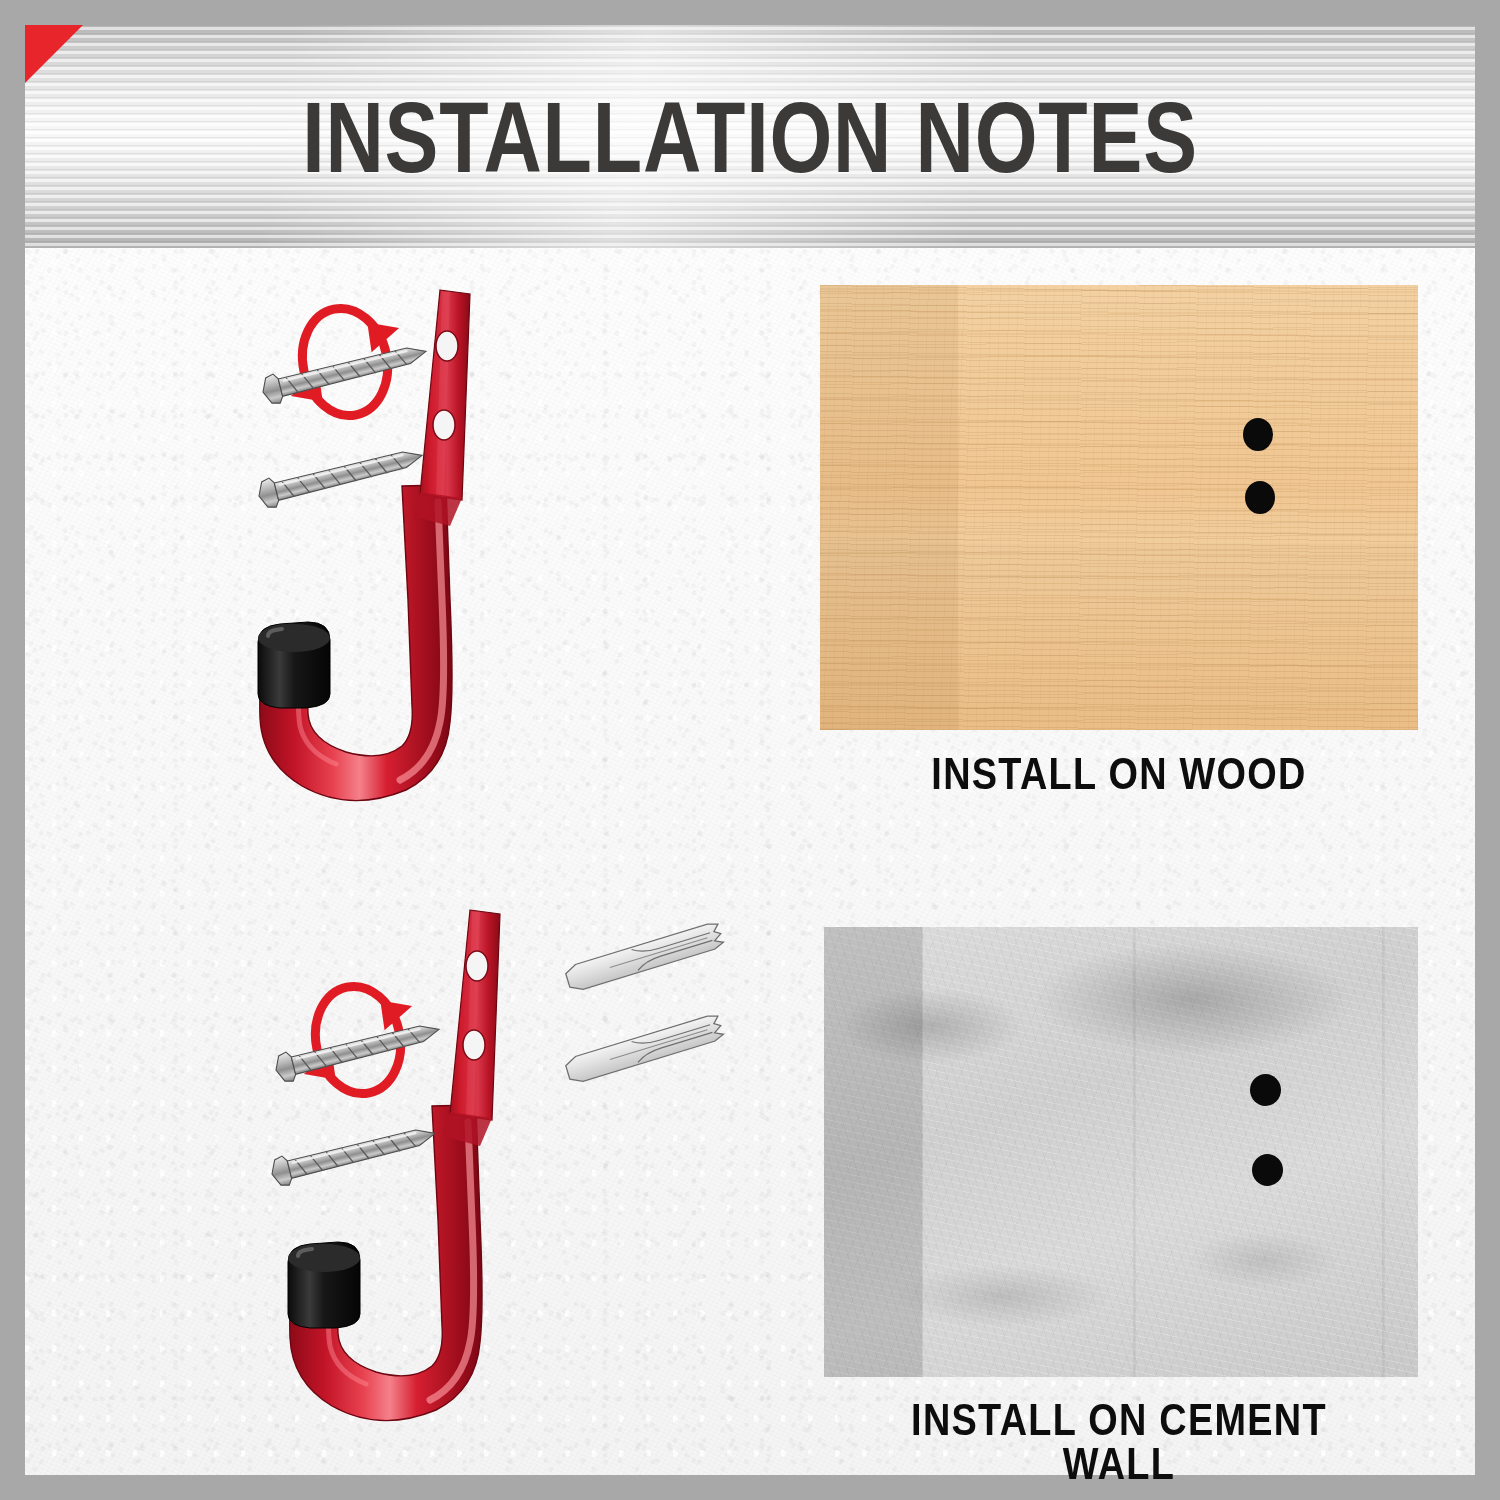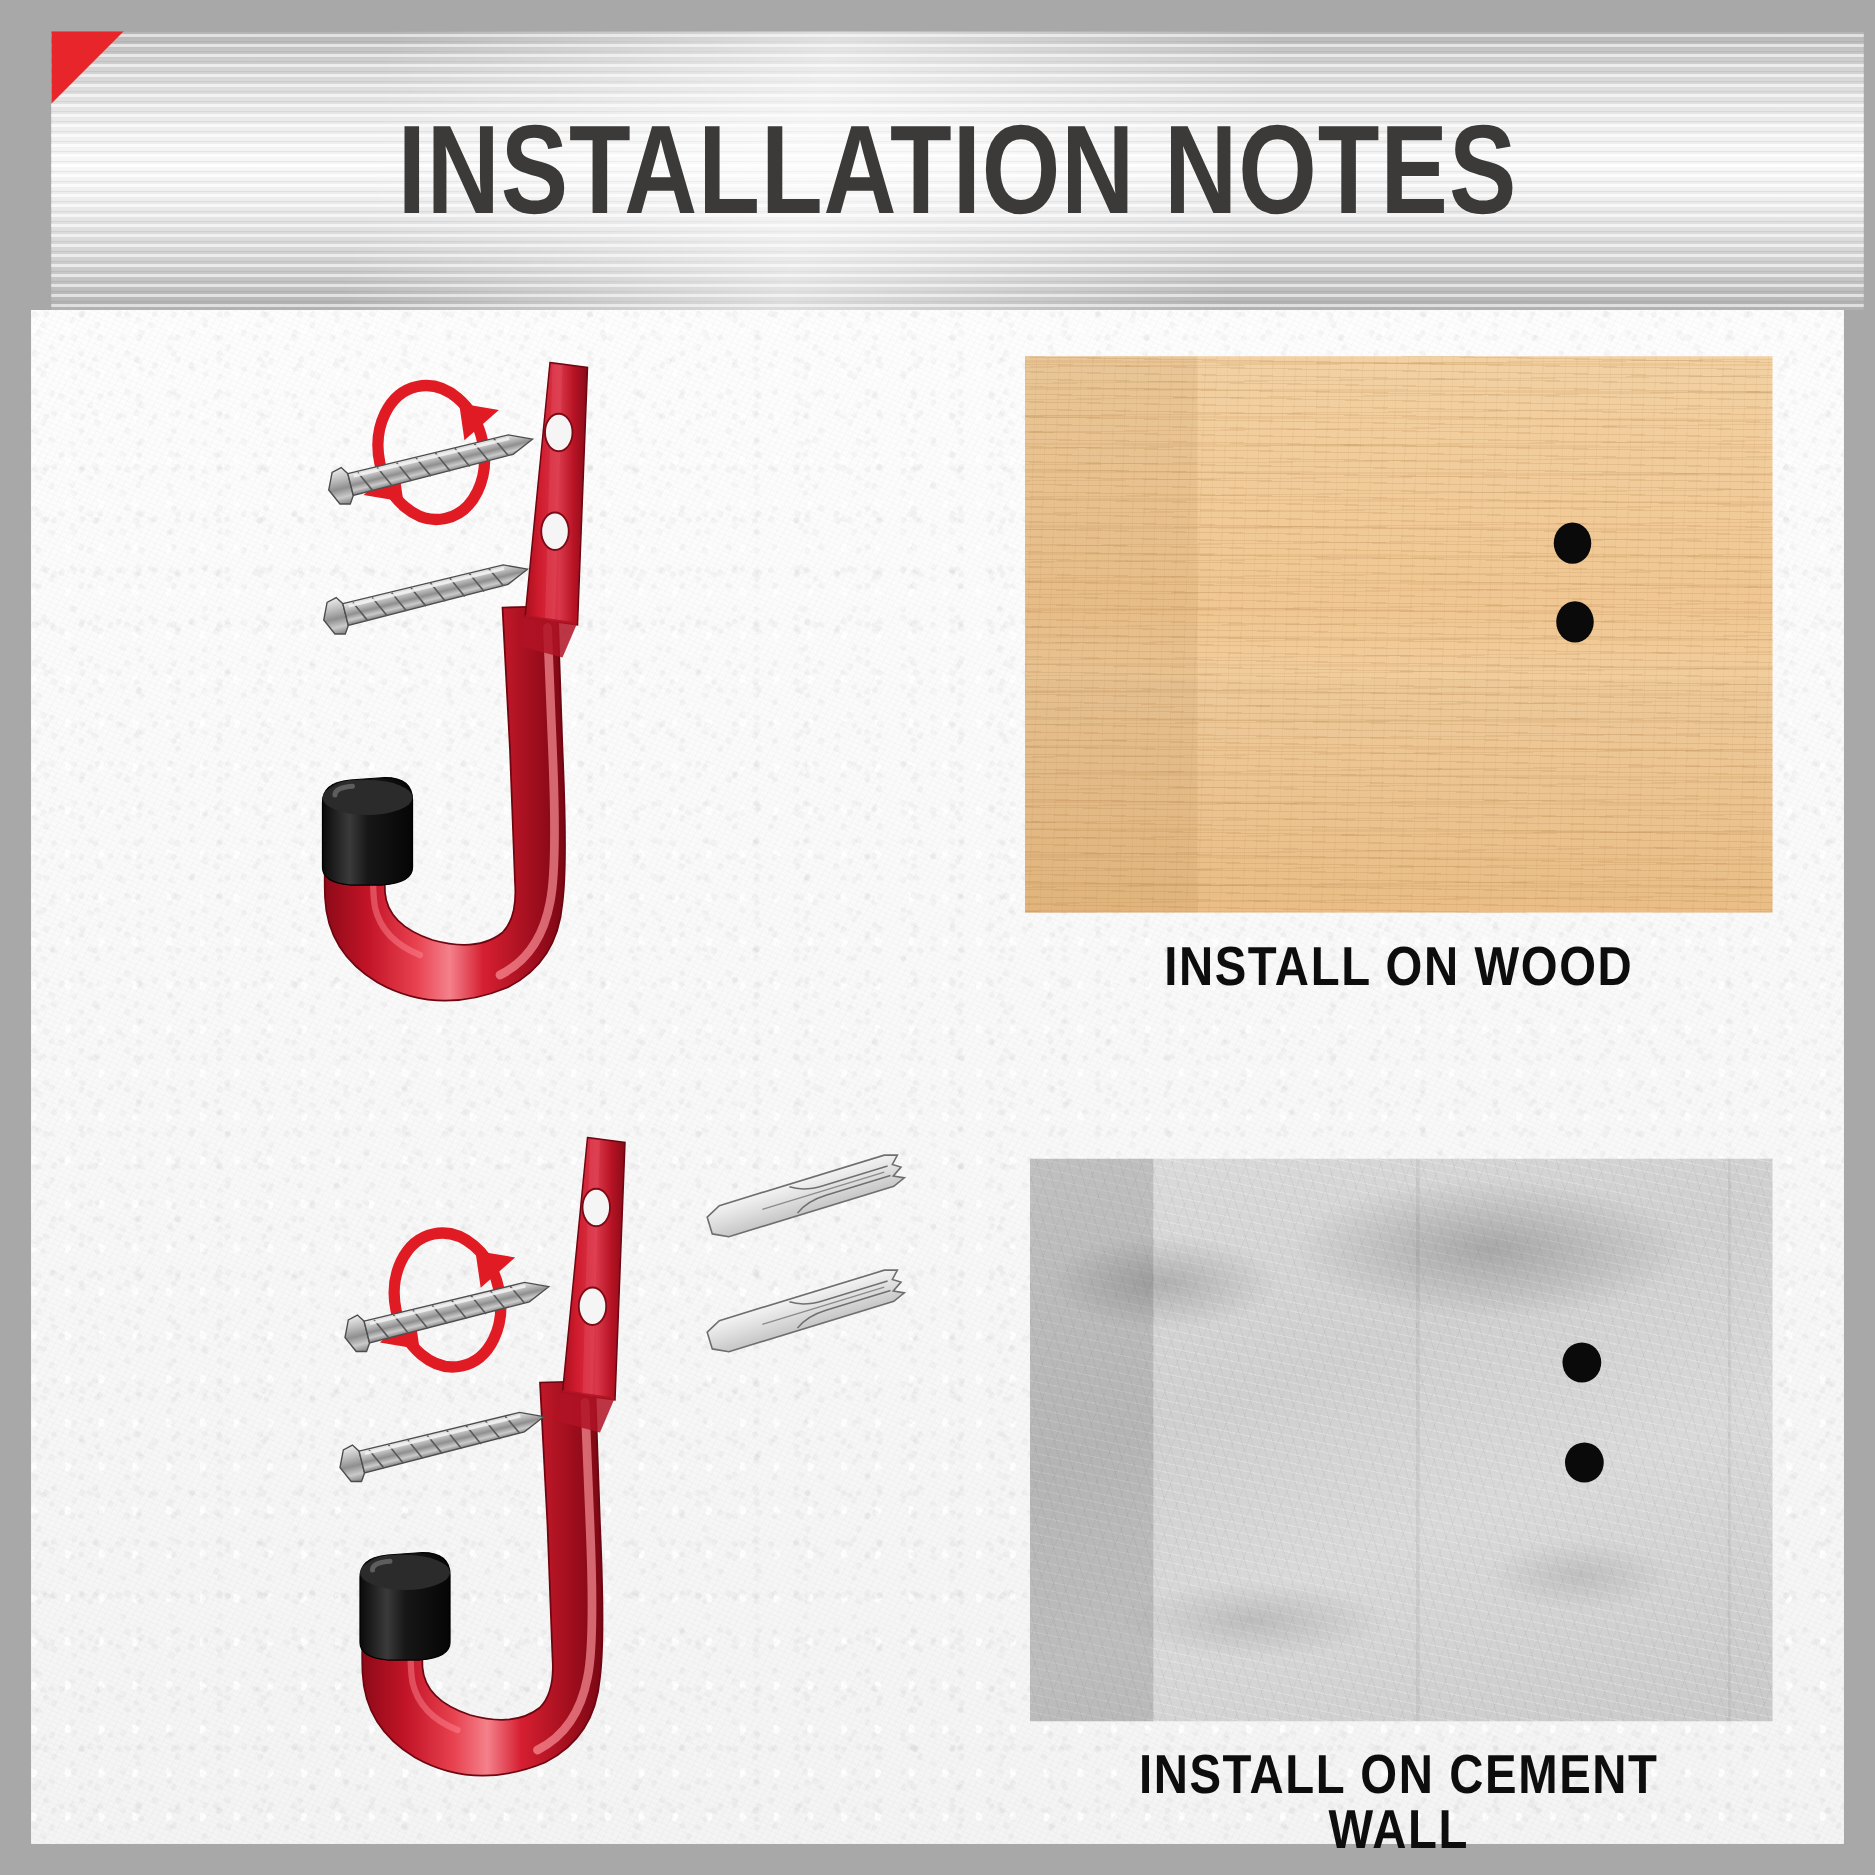--- a/index.html
+++ b/index.html
@@ -42,21 +42,20 @@
   
   .header{
     position:absolute;left:25px;top:25px;width:1450px;height:223px;overflow:hidden;
     background:
       repeating-linear-gradient(to bottom,
         rgba(0,0,0,.085) 0px, rgba(0,0,0,.085) 1px,
         rgba(0,0,0,.030) 1px, rgba(0,0,0,.030) 2px,
         rgba(255,255,255,.55) 2px, rgba(255,255,255,.55) 5px,
         rgba(0,0,0,.020) 5px, rgba(0,0,0,.020) 8px),
       linear-gradient(to bottom,#b9b9b9 0%,#d6d6d6 12%,#f2f2f2 34%,#fdfdfd 48%,#f0f0f0 62%,#d2d2d2 84%,#b4b4b4 100%);
-    margin-left: 16px;
   }
   .header-sheen{
     position:absolute;inset:0;
     background:linear-gradient(100deg, rgba(255,255,255,0) 18%, rgba(255,255,255,.55) 42%, rgba(255,255,255,0) 66%);
     pointer-events:none;
   }
   .corner-tri{
     position:absolute;left:0;top:0;width:0;height:0;
     border-left:58px solid #e8252a;border-bottom:58px solid transparent;
   }

